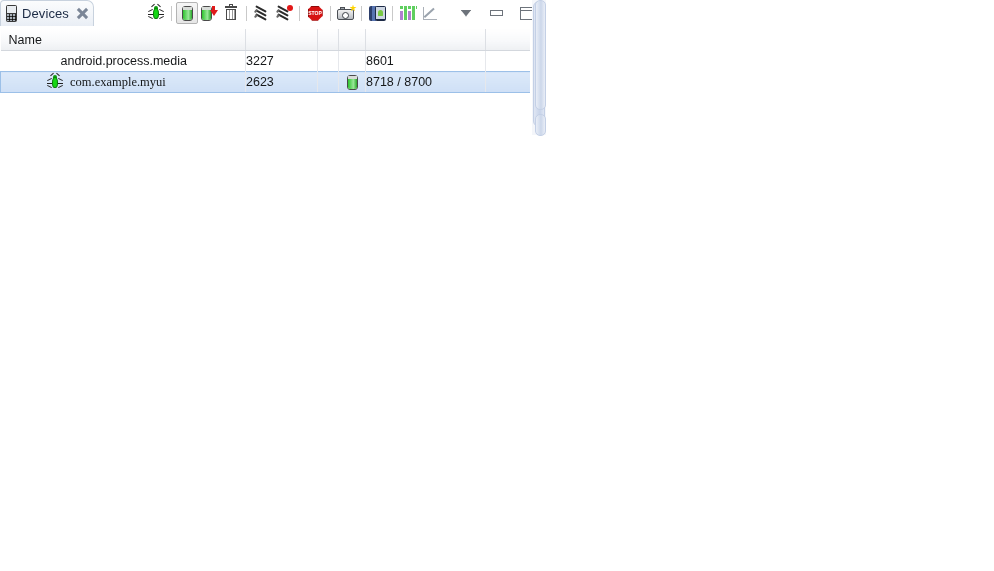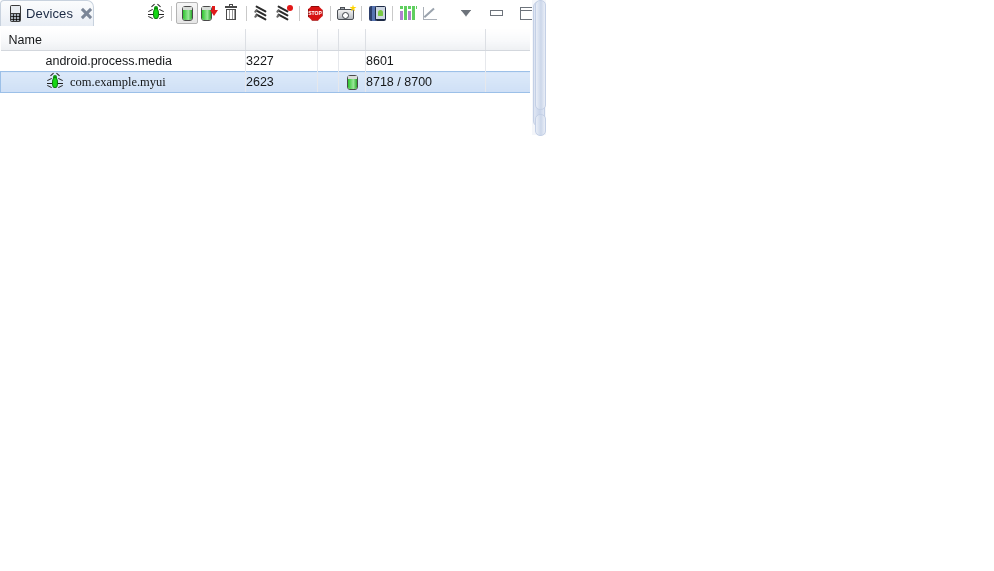--- a/index.html
+++ b/index.html
@@ -45,21 +45,20 @@
     height: 26px;
     background: linear-gradient(to bottom, #fbfcfd 0%, #f2f5f9 55%, #e9eef5 100%);
     border: 1px solid #c8d2de;
     border-bottom: none;
     border-top-left-radius: 4px;
     border-top-right-radius: 7px;
     box-sizing: border-box;
     display: flex;
     align-items: center;
     padding-left: 5px;
-    justify-content: flex-end;
   }
 
   .tab-phone-icon {
     width: 11px;
     height: 17px;
     position: relative;
     flex: 0 0 auto;
     margin-right: 5px;
   }
   .tab-phone-icon .body {
@@ -483,21 +482,21 @@
   .dev-icon .db { position:absolute; inset:0; background:#3a3a3a; border-radius:2px; }
   .dev-icon .ds { position:absolute; left:1px; top:1px; width:9px; height:6px; background:#e55; }
   .dev-icon .dk {
     position:absolute; left:1px; top:8px; width:9px; height:7px;
     background:
       repeating-linear-gradient(to right,#dcdcdc 0 2px,#3a3a3a 2px 3px),
       repeating-linear-gradient(to bottom,#dcdcdc 0 2px,#3a3a3a 2px 3px);
     background-blend-mode: multiply;
   }
   .name-text { margin-left: 6px; }
-  .name-indent { margin-left: 45px; }
+  .name-indent { margin-left: 60px; }
 
   .row-bug { margin-left: 46px; flex: 0 0 auto; }
   .row-bug + .name-text { margin-left: 7px; }
 
   .cap-cell {
     display: flex; align-items: center; justify-content: center; height: 20px;
   }
 
   
   .vscroll {

